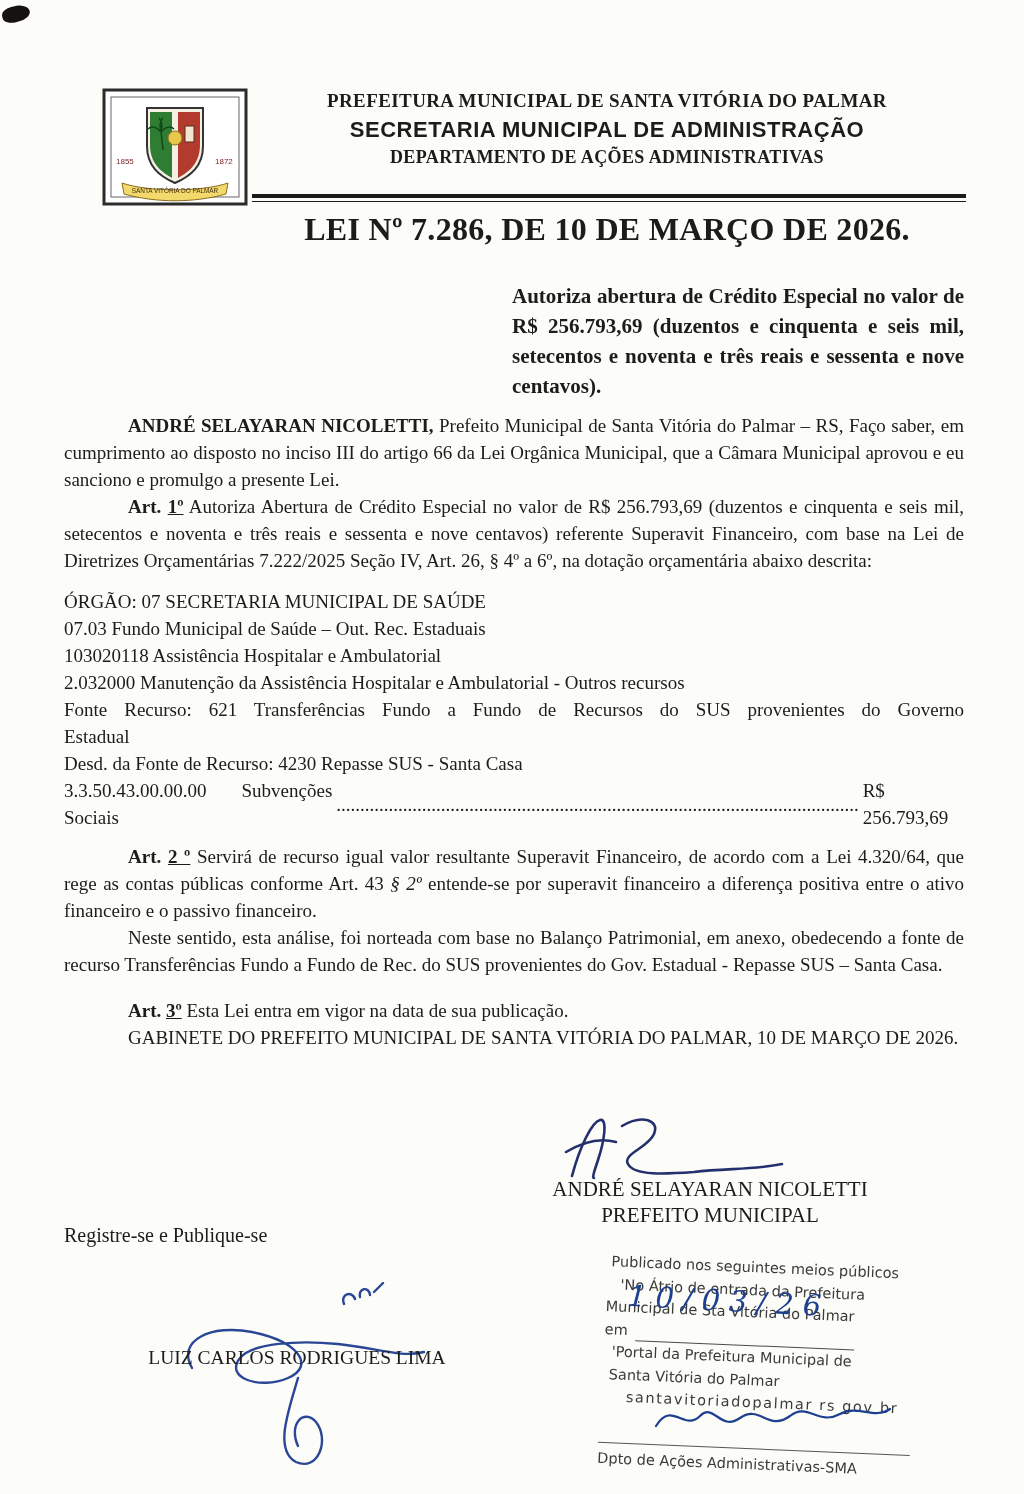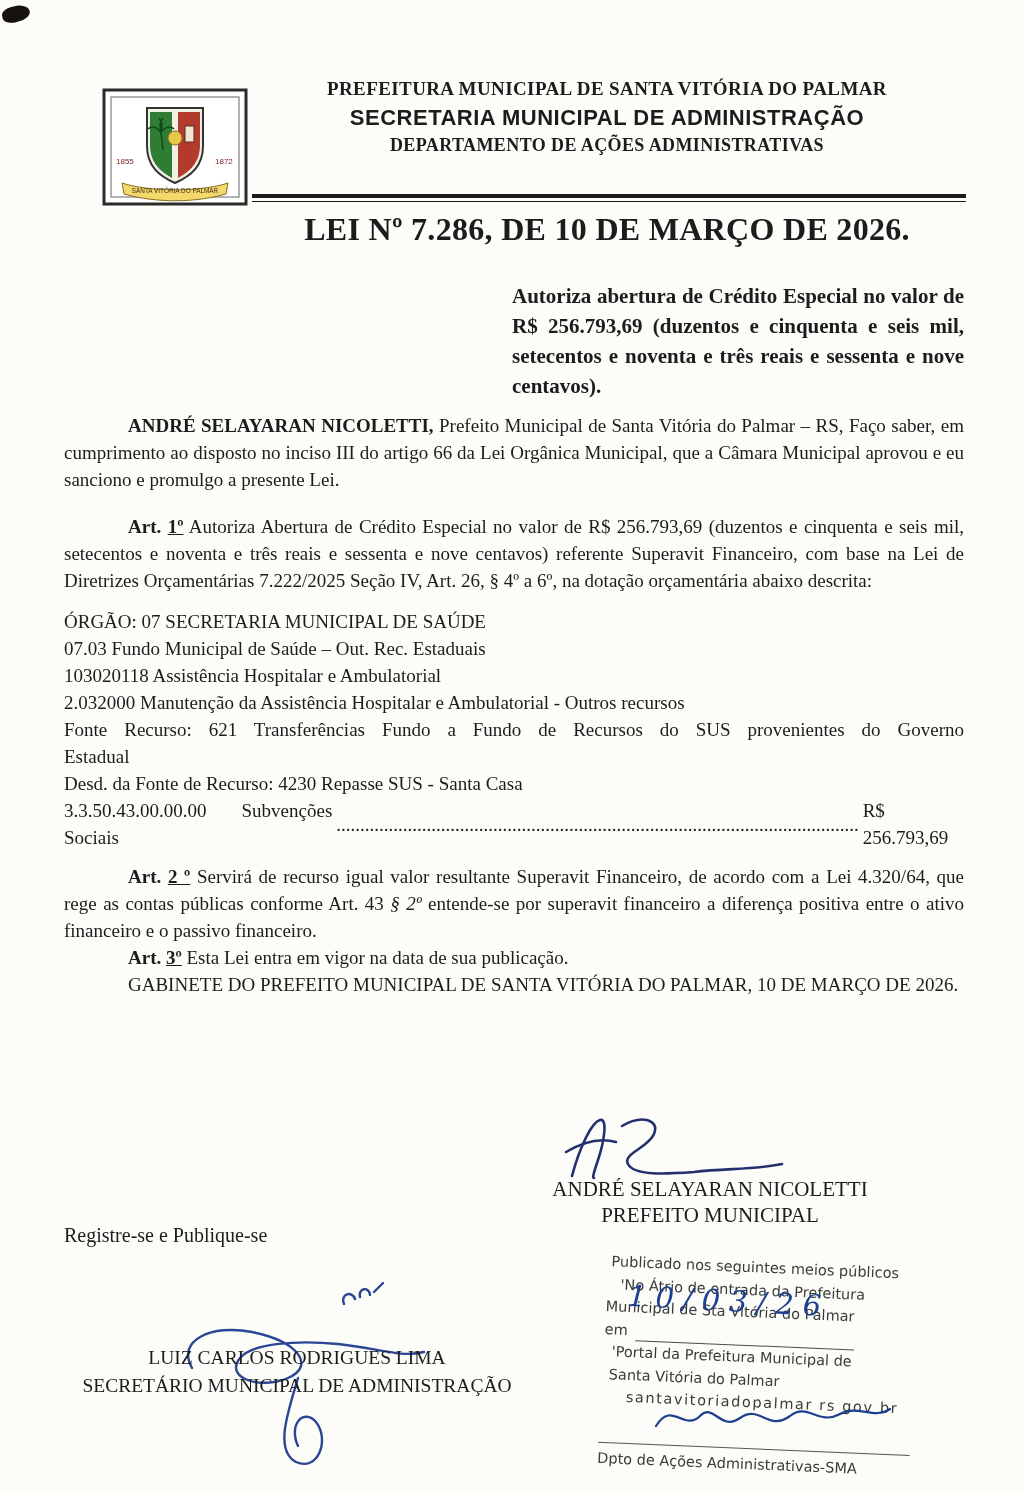--- a/index.html
+++ b/index.html
@@ -6,38 +6,38 @@
   .page {
     position:relative; width:1024px; height:1494px; margin:0 auto;
     background:#fcfcf9; color:#1c1c1c; overflow:hidden;
     font-family:"Liberation Serif", serif;
   }
   .scan-smudge { position:absolute; left:2px; top:6px; width:28px; height:16px;
     background:#15120f; border-radius:45% 60% 55% 50%; transform:rotate(-14deg); }
 
   
   .logo-box { position:absolute; left:58px; top:88px; width:146px; height:118px;padding-left:44px; }
-  .header-text { position:absolute; left:248px; top:78px; width:718px; text-align:center; }
+  .header-text { position:absolute; left:248px; top:90px; width:718px; text-align:center; }
   .hl1 { font-weight:bold; font-size:19px; letter-spacing:.4px; }
   .hl2 { font-family:"Liberation Sans", sans-serif; font-weight:bold; font-size:22px; margin-top:5px; letter-spacing:.5px; }
   .hl3 { font-weight:bold; font-size:18px; margin-top:4px; letter-spacing:.4px; }
   .rule-thick { position:absolute; left:252px; top:194px; width:714px; border-top:4px solid #1b1b1b; }
   .rule-thin  { position:absolute; left:252px; top:201px; width:714px; border-top:1px solid #1b1b1b; }
 
   .law-title { position:absolute; left:248px; top:211px; width:718px; text-align:center;
     font-weight:bold; font-size:32px; letter-spacing:.3px; }
 
   .epigraph { position:absolute; left:512px; top:281px; width:452px;
     font-weight:bold; font-size:21px; line-height:30px; text-align:justify; }
 
   
   .body-text { position:absolute; left:64px; top:412px; width:900px;
     font-size:19px; line-height:27px; text-align:justify; }
   .para { margin:0; text-indent:64px; }
-  .p-preamble { margin-bottom:20px; }
+  .p-preamble { }
   .p-art1 { margin-bottom:14px; }
   .budget { margin-bottom:12px; }
   .budget-line { text-indent:0; }
   .stretch { text-align-last:justify; }
   .dotted-row { display:flex; align-items:center; }
   .leader-dots { flex:1 1 auto; overflow:hidden; white-space:nowrap; margin:0 4px; }
   .p-art2b { margin-bottom:19px; }
   .lead { font-weight:bold; }
   .ord { font-weight:bold; text-decoration:underline; }
   .it { font-style:italic; }
@@ -123,20 +123,21 @@
       <div class="para budget-line">Estadual</div>
       <div class="para budget-line">Desd. da Fonte de Recurso: 4230 Repasse SUS - Santa Casa</div>
       <div class="para budget-line dotted-row">
         <span>3.3.50.43.00.00.00 Subvenções Sociais</span>
         <span class="leader-dots">..........................................................................................................................</span>
         <span>R$  256.793,69</span>
       </div>
     </div>
 
     <p class="para"><span class="lead">Art. </span><span class="ord">2 º</span><span>  Servirá de recurso igual valor resultante Superavit Financeiro, de acordo com a Lei 4.320/64, que rege as contas públicas conforme Art. 43 </span><span class="it">§ 2º</span><span> entende-se por superavit financeiro a diferença positiva entre o ativo financeiro e o passivo financeiro.</span></p>
+    <p class="para p-art2b">Neste sentido, esta análise, foi norteada com base no Balanço Patrimonial, em anexo, obedecendo a fonte de recurso Transferências Fundo a Fundo de Rec. do SUS provenientes do Gov. Estadual -  Repasse SUS – Santa Casa.</p>
 
     <p class="para"><span class="lead">Art. </span><span class="ord">3º</span><span> Esta Lei entra em vigor na data de sua publicação.</span></p>
     <p class="para">GABINETE DO PREFEITO MUNICIPAL DE SANTA VITÓRIA DO PALMAR, 10 DE MARÇO DE 2026.</p>
 
   </div>
 
   <svg class="sig sig-mayor" style="left:558px; top:1112px;" width="230" height="78" viewBox="0 0 230 78">
     <path d="M14 64 C22 34 34 10 42 8 C50 6 46 30 40 48 C36 60 34 66 36 66"></path>
     <path d="M8 40 C28 28 44 26 58 30"></path>
     <path d="M64 14 C84 2 102 8 96 22 C90 36 64 42 70 52 C76 64 108 62 136 60 C168 56 196 58 224 52"></path>
@@ -167,16 +168,15 @@
     <path d="M8 34 C24 8 36 40 52 24 C66 10 72 40 92 26 C112 12 120 40 142 24 C160 10 170 34 192 22 C210 12 226 28 242 17"></path>
   </svg>
 
   <svg class="sig sig-secretary" style="left:148px; top:1282px;" width="330" height="200" viewBox="0 0 330 200">
     <path d="M196 22 c-4 -10 8 -14 11 -5 M212 15 c-2 -9 9 -11 10 -2 M226 10 l9 -9"></path>
     <path d="M44 86 C28 58 64 42 104 50 C150 59 168 84 140 96 C112 108 76 96 92 76 C104 61 150 58 190 62 C230 66 252 76 276 70"></path>
     <path d="M150 96 C140 130 126 168 148 180 C170 190 182 158 168 140 C156 126 140 142 150 164"></path>
   </svg>
   <div class="secretary-block">
     <div>LUIZ CARLOS RODRIGUES LIMA</div>
-    <div>SECRETÁRIO MUNICIPAL DE ADMINISTRAÇÃO</div>
   </div>
 
 </div>
 
 </body></html>

